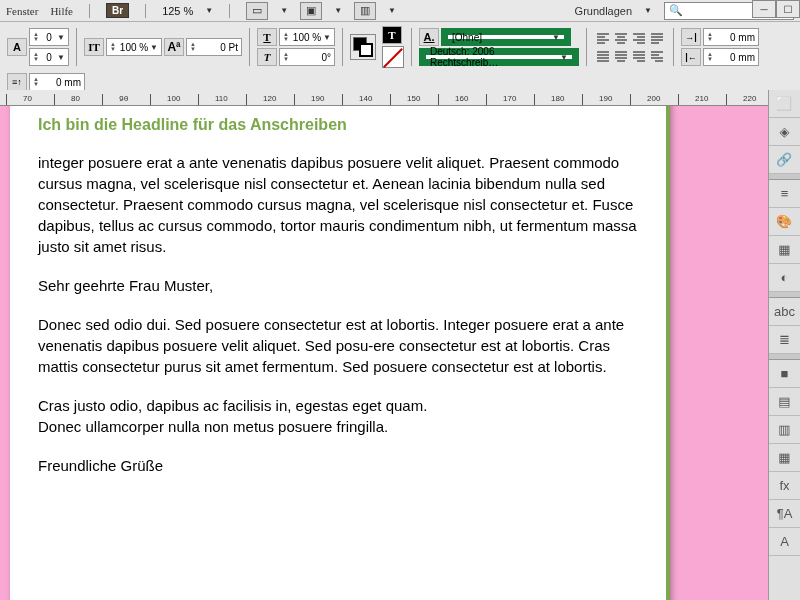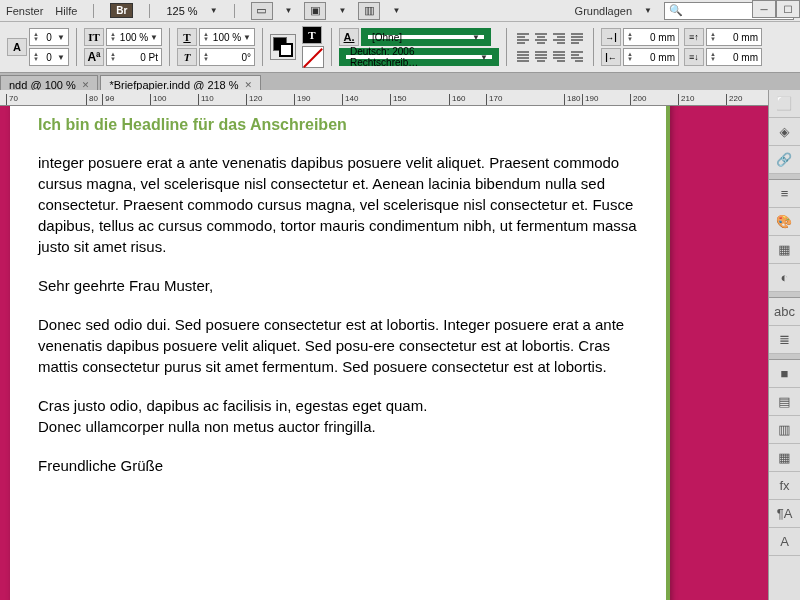--- a/index.html
+++ b/index.html
@@ -1,19 +1,19 @@
 <!DOCTYPE html>
 <html><head>
 <meta charset="utf-8">
 <style>
 * { margin: 0; padding: 0; box-sizing: border-box; font-family: Arial, sans-serif; }
 body { background: #a0a0a0; width: 800px; height: 600px; overflow: hidden; position: relative; }
 
 .menubar { background: #e8e8e8; border-bottom: 1px solid #b0b0b0; height: 22px; display: flex; align-items: center; padding: 0 6px; gap: 12px; font-size: 11px; color: #333; }
-.menubar-item { cursor: pointer; }
+.menubar-item { cursor: pointer; font-family: Liberation Serif, serif; }
 .menubar-sep { width: 1px; height: 14px; background: #999; margin: 0 4px; }
 .bridge-btn { background: #5a4a3a; color: #fff; padding: 1px 5px; font-size: 10px; font-weight: bold; border: 1px solid #333; }
 .zoom-disp { font-size: 11px; color: #111; }
 .dropdown-arrow { font-size: 8px; color: #333; }
 .icon-box { width: 22px; height: 18px; border: 1px solid #888; background: #ddd; display: flex; align-items: center; justify-content: center; font-size: 11px; }
 .search-box { background: #fff; border: 1px solid #888; width: 130px; height: 18px; display: flex; align-items: center; padding: 0 4px; font-size: 11px; color: #888; }
 .win-controls { position: absolute; right: 0; top: 0; display: flex; }
 .win-btn { width: 24px; height: 18px; border: 1px solid #888; background: #e8e8e8; display: flex; align-items: center; justify-content: center; font-size: 10px; }
 
 .toolbar { background: #e8e8e8; border-bottom: 1px solid #999; padding: 3px 6px; display: flex; flex-wrap: wrap; gap: 3px; align-items: center; font-size: 10px; }
@@ -32,22 +32,22 @@
 .align-btn { width: 18px; height: 16px; display: flex; align-items: center; justify-content: center; font-size: 10px; border: 1px solid transparent; }
 .align-btn svg { width: 14px; height: 12px; }
 
 .tabbar { background: #b8b8b8; height: 22px; display: flex; align-items: flex-end; font-size: 11px; border-bottom: 1px solid #888; }
 .tab { background: #ddd; border: 1px solid #888; border-bottom: none; padding: 3px 8px; display: flex; align-items: center; gap: 6px; margin-right: 2px; }
 .tab.inactive { background: #c0c0c0; }
 .tab-close { font-size: 9px; color: #666; cursor: pointer; }
 
 .workspace { position: absolute; top: 90px; left: 0; right: 32px; bottom: 0; display: flex; }
 .ruler-h { position: absolute; top: 0; left: 0; right: 0; height: 16px; background: #e8e8e8; border-bottom: 1px solid #888; font-size: 8px; color: #333; overflow: hidden; }
-.ruler-mark { position: absolute; top: 4px; border-left: 1px solid #555; height: 12px; padding-left: 2px; }
-.canvas-area { position: absolute; top: 16px; left: 0; right: 0; bottom: 0; background: #be185d; overflow: hidden; }
+.ruler-mark { position: absolute; top: 4px; border-left: 1px solid #555; height: 12px; padding-left: 16px; }
+.canvas-area { position: absolute; top: 16px; left: 0; right: 0; bottom: 0; background: #f9a8d4; overflow: hidden; }
 .page { position: absolute; top: -10px; left: 10px; width: 660px; height: 700px; background: #fff; box-shadow: 2px 2px 6px rgba(0,0,0,0.3); }
 .page-margin-r { position: absolute; top: 0; right: 0; width: 4px; height: 100%; background: #7aa84a; }
 .doc-content { padding: 18px 28px; font-size: 15px; line-height: 1.4; color: #000; }
 .headline { color: #7aa84a; font-weight: bold; font-size: 16px; margin-bottom: 16px; }
 .para { margin-bottom: 18px; }
 
 .right-panels { position: absolute; top: 90px; right: 0; width: 32px; bottom: 0; background: #e0e0e0; border-left: 1px solid #999; display: flex; flex-direction: column; }
 .panel-btn { height: 28px; border-bottom: 1px solid #bbb; display: flex; align-items: center; justify-content: center; font-size: 13px; color: #555; cursor: pointer; }
 .panel-sep { height: 6px; background: #c8c8c8; border-bottom: 1px solid #999; }
 
@@ -94,21 +94,21 @@
         </div>
       <div class="tb-input">
           <span class="spinner">▲<br>▼</span>
           <span>0</span>
           <span class="dropdown-arrow">▼</span>
         </div>
     </div>
   </div>
   <span class="tb-sep"></span>
   <div class="tb-group">
-    <div style="display:flex;flex-direction:column;gap:2px">
+    <div style="display:flex;flex-direction:row;gap:2px">
       <div style="display:flex;gap:2px;align-items:center">
         <span class="tb-icon tb-t-icon">IT</span>
         <div class="tb-input tb-input-wide">
             <span class="spinner">▲<br>▼</span>
             <span>100 %</span>
             <span class="dropdown-arrow">▼</span>
           </div>
       </div>
       <div style="display:flex;gap:2px;align-items:center">
         <span class="tb-icon" style="font-size:12px">Aª</span>
@@ -277,46 +277,46 @@
   </div>
   <div class="tab">
     <span>*Briefpapier.indd @ 218 %</span>
       <span class="tab-close">✕</span>
   </div>
 </div>
 
 <div class="workspace">
   <div class="ruler-h" id="ruler">
       <div class="ruler-mark" style="left: 6px;">70</div>
-      <div class="ruler-mark" style="left: 54px; margin-left: 32px;">80</div>
+      <div class="ruler-mark" style="left: 54px;">80</div>
       <div class="ruler-mark" style="left: 102px; font-family: Liberation Mono, monospace;">90</div>
       <div class="ruler-mark" style="left: 150px;">100</div>
       <div class="ruler-mark" style="left: 198px;">110</div>
       <div class="ruler-mark" style="left: 246px;">120</div>
       <div class="ruler-mark" style="left: 294px;">190</div>
       <div class="ruler-mark" style="left: 342px;">140</div>
       <div class="ruler-mark" style="left: 390px;">150</div>
-      <div class="ruler-mark" style="left: 438px; margin-left: 11px;">160</div>
+      <div class="ruler-mark" style="left: 438px;">160</div>
       <div class="ruler-mark" style="left: 486px;">170</div>
-      <div class="ruler-mark" style="left: 564px;">180</div>
+      <div class="ruler-mark" style="left: 534px;">180</div>
       <div class="ruler-mark" style="left: 582px;">190</div>
       <div class="ruler-mark" style="left: 630px;">200</div>
       <div class="ruler-mark" style="left: 678px;">210</div>
       <div class="ruler-mark" style="left: 726px;">220</div>
     </div>
   <div class="canvas-area">
     <div class="page">
       <div class="page-margin-r"></div>
       <div class="doc-content">
         <div class="headline">Ich bin die Headline für das Anschreiben</div>
         <div class="para">integer posuere erat a ante venenatis dapibus posuere velit aliquet. Praesent commodo cursus magna, vel scelerisque nisl consectetur et. Aenean lacinia bibendum nulla sed consectetur. Praesent commodo cursus magna, vel scelerisque nisl consectetur et. Fusce dapibus, tellus ac cursus commodo, tortor mauris condimentum nibh, ut fermentum massa justo sit amet risus.</div>
         <div class="para">Sehr geehrte Frau Muster,</div>
         <div class="para">Donec sed odio dui. Sed posuere consectetur est at lobortis. Integer posuere erat a ante venenatis dapibus posuere velit aliquet. Sed posu-ere consectetur est at lobortis.  Cras mattis consectetur purus sit amet fermentum. Sed posuere consectetur est at lobortis.</div>
         <div class="para" style="white-space:pre-line">Cras justo odio, dapibus ac facilisis in, egestas eget quam.
-Donec ullamcorper nulla non metus auctor fringilla.</div>
+Donec ullamcorper nulla non metus posuere fringilla.</div>
         <div class="para">Freundliche Grüße</div>
       </div>
     </div>
   </div>
 </div>
 
 <div class="right-panels" id="panels">
     <div class="panel-btn">⬜</div>
     <div class="panel-btn">◈</div>
     <div class="panel-btn">🔗</div>

